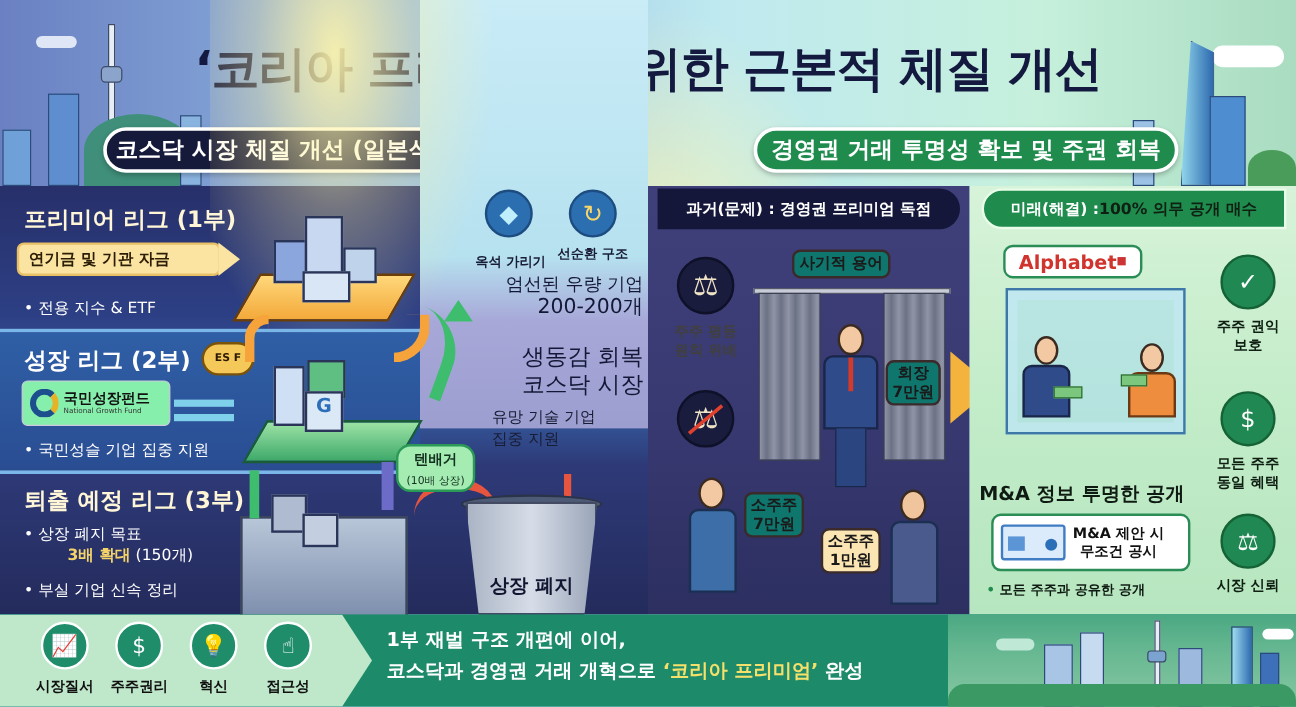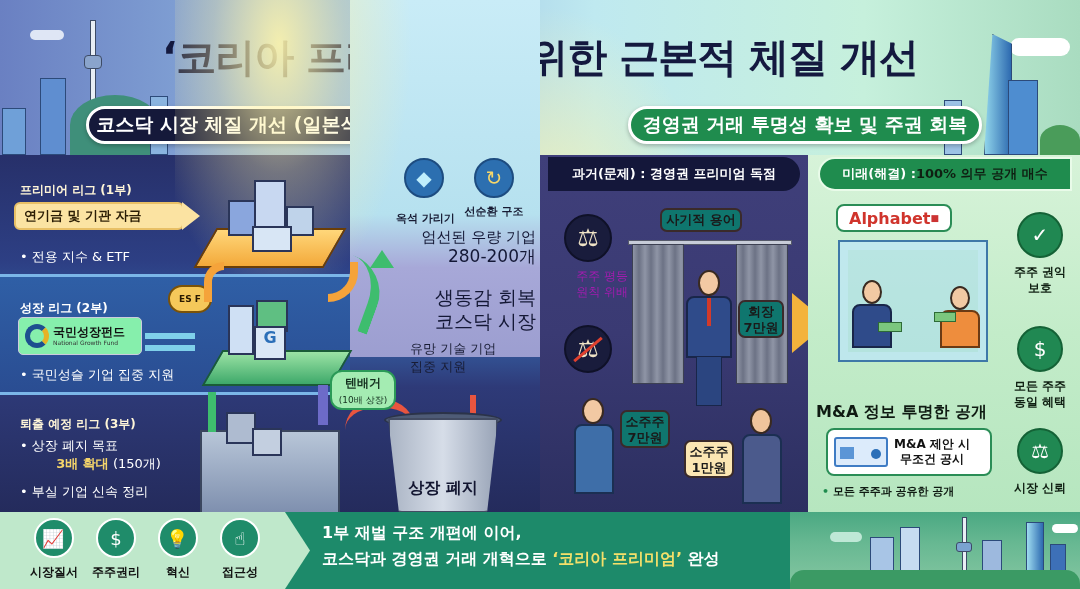--- a/index.html
+++ b/index.html
@@ -22,21 +22,21 @@
   .bldg { background: #5f8ed0; border: 1px solid #2c4a7a; }
   .tower-pole { background: #e8eef5; border: 1px solid #3d4b66; }
 
   
   #left-panel { left: 0; top: 155px; width: 540px; height: 357px; overflow: hidden;
     background: linear-gradient(180deg, #27306a 0%, #2d3f84 30%, #3662a6 50%, #2e3a78 65%, #242b5c 100%); }
   #left-right-bg { left: 350px; top: 0; width: 190px; height: 357px;
     background: linear-gradient(180deg, #c9ecf7 0%, #b6e1ef 60%, #a7a8d8 75%, #9c9ed0 100%); }
   #left-mid-glow { left: 175px; top: -10px; width: 260px; height: 360px;
     background: radial-gradient(ellipse at 40% 15%, rgba(255,245,170,0.9) 0%, rgba(255,240,160,0.35) 30%, rgba(255,255,255,0) 60%); }
-  .tier-label { color: #fff6d8; font-weight: bold; font-size: 12px; margin-top: 12px; }
+  .tier-label { color: #fff6d8; font-weight: bold; font-size: 19px; }
   .bullet { color: #fff; font-size: 13px; }
   .band-line { left: 0; width: 350px; height: 3px; background: #7bb6e8; }
   #fund-arrow { left: 14px; top: 202px; width: 170px; height: 28px; background: #fbe3a2; border-radius: 6px;
     color: #2b1d05; font-weight: bold; font-size: 13px; display: flex; align-items: center; padding-left: 8px; border: 2px solid #e8c066; }
   #fund-arrow::after { content: ""; position: absolute; right: -18px; top: -2px; border-left: 18px solid #fbe3a2; border-top: 14px solid transparent; border-bottom: 14px solid transparent; }
   #ngf-card { left: 18px; top: 317px; width: 124px; height: 38px; background: #86efac; border-radius: 5px;
     display: flex; align-items: center; padding-left: 6px; gap: 4px; border: 1px solid #ccd; }
   #ngf-logo { width: 24px; height: 24px; border-radius: 50%; border: 5px solid #1d4f8f; border-right-color: #e7b225; }
   #ngf-kor { font-size: 12px; font-weight: bold; color: #111; line-height: 13px; }
   #ngf-eng { font-size: 6px; color: #333; line-height: 8px; }
@@ -63,21 +63,21 @@
 
   #esf-cloud { left: 168px; top: 285px; width: 44px; height: 28px; background: #f5c85a; border: 2px solid #7a5208; border-radius: 14px;
     font-size: 9px; font-weight: bold; color: #2a1a00; display: flex; align-items: center; justify-content: center; }
 
   
   #past-panel { left: 540px; top: 155px; width: 268px; height: 357px; background: linear-gradient(180deg,#3f3f7a 0%,#3a3a73 50%,#2c2f60 100%); overflow: hidden; }
   #past-header { left: 548px; top: 157px; width: 252px; height: 34px; background: #14173a; border-radius: 0 18px 18px 0;
     color: #fff; font-size: 13px; font-weight: bold; display: flex; align-items: center; justify-content: center; }
   .dark-circle { width: 48px; height: 48px; border-radius: 50%; background: #191c3c; border: 2px solid #0f1128; color: #efe3c6;
     display: flex; align-items: center; justify-content: center; font-size: 24px; }
-  .past-caption { color: #a21caf; font-weight: normal; font-size: 12px; text-align: right; line-height: 16px; }
+  .past-caption { color: #404040; font-weight: bold; font-size: 12px; text-align: center; line-height: 16px; }
   .curtain { background: repeating-linear-gradient(90deg,#8f95a6 0px,#6c7285 6px,#8f95a6 12px); border: 1px solid #3c4052; }
   #rod { left: 628px; top: 240px; width: 164px; height: 5px; background: #c7ccd8; border: 1px solid #55596a; }
   .bubble { border-radius: 7px; border: 2px solid #3a2a2a; font-weight: bold; color: #1a1a1a; text-align: center; line-height: 16px; font-size: 13px; }
   .bubble-pink { background: #0f766e; }
   .bubble-yellow { background: #fbe6b3; }
   .person { border-radius: 8px 8px 0 0; }
   .head { border-radius: 50%; background: #f2c9a3; border: 2px solid #3a2a20; }
 
   #big-arrow { left: 792px; top: 293px; width: 0; height: 0; border-left: 36px solid #f3b33c; border-top: 30px solid transparent; border-bottom: 30px solid transparent; }
 
@@ -208,21 +208,21 @@
 <div class="abs" style="left:396px;top:158px;width:56px;text-align:center;">
   <div class="circle-icon" style="margin:0 auto;color:#bfeefc;">◆</div>
   <div class="small-caption" style="margin-top:13px;white-space:nowrap;">옥석 가리기</div>
 </div>
 <div class="abs" style="left:462px;top:158px;width:64px;text-align:center;">
   <div class="circle-icon" style="margin:0 auto;color:#f6d66a;">↻</div>
   <div class="small-caption" style="margin-top:6px;white-space:nowrap;">선순환 구조</div>
 </div>
 <div class="abs big-dark" style="left:410px;top:228px;width:126px;text-align:right;font-size:15px;line-height:19px;">
   <div>엄선된 우량 기업</div>
-  <div style="font-size:17px;">280-200개</div>
+  <div style="font-size:17px;">200-200개</div>
 </div>
 <div class="abs big-dark" style="left:400px;top:285px;width:136px;text-align:right;font-size:19px;line-height:24px;">
   <div>생동감 회복</div>
   <div>코스닥 시장</div>
 </div>
 <div class="abs" style="left:410px;top:340px;width:126px;text-align:left;font-size:13px;line-height:18px;color:#181c34;">
   <div>유망 기술 기업</div>
   <div>집중 지원</div>
 </div>
 

